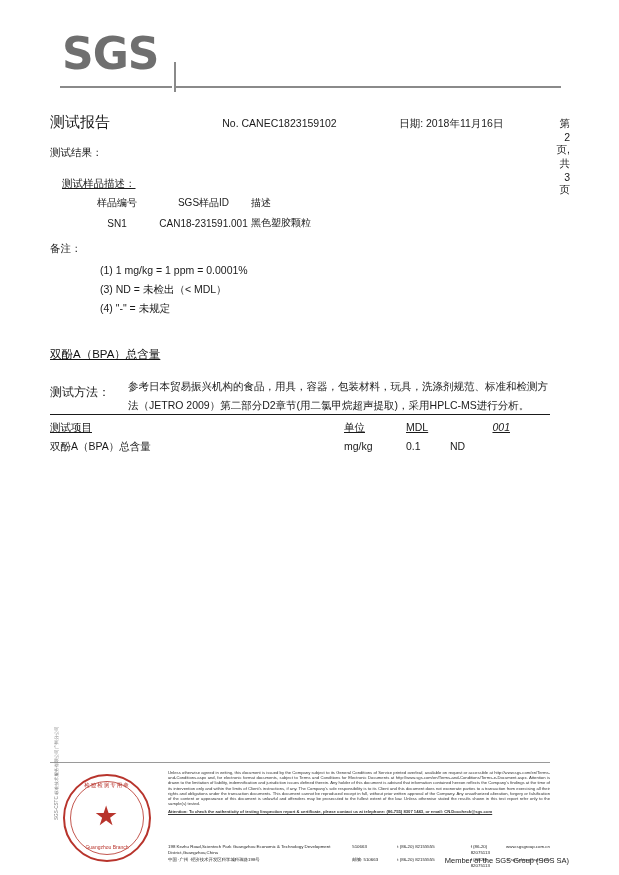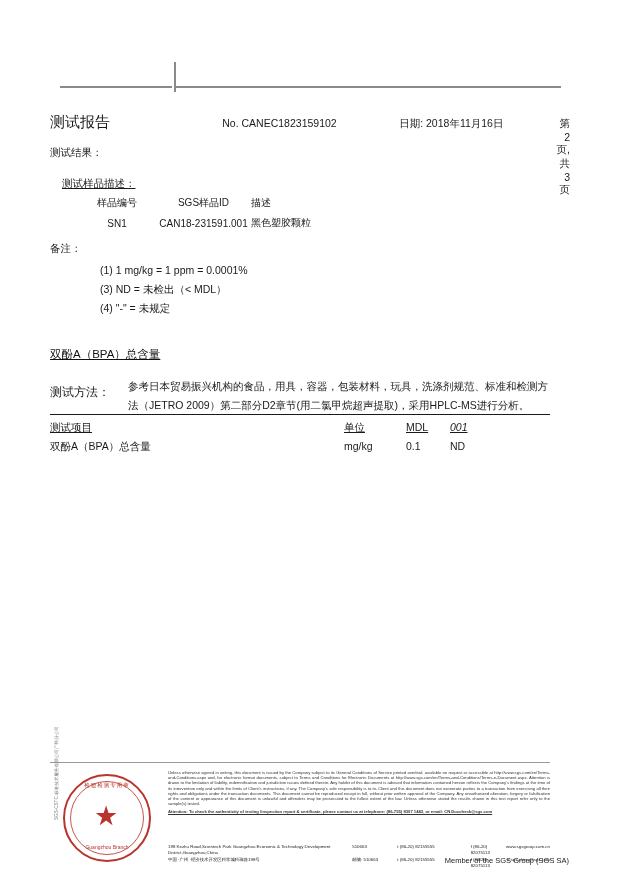--- a/index.html
+++ b/index.html
@@ -175,21 +175,21 @@
   .rt-c1 { width: 294px; }
   .rt-c2 { width: 62px; }
   .rt-c3 { width: 44px; }
   .rt-c4 { width: 60px; }
   .rt-head .rt-c1,
   .rt-head .rt-c2,
   .rt-head .rt-c3,
   .rt-head .rt-c4 {
     text-decoration: underline;
   }
-  .rt-head .rt-c4 { font-style: italic; }
+  .rt-head .rt-c4 { font-style: italic; text-align: right; }
   .rt-line {
     position: absolute;
     left: 50px;
     top: 414px;
     width: 500px;
     height: 1px;
     background: #1a1a1a;
   }
   
   .footer-rule {
@@ -304,20 +304,21 @@
     font-size: 7.5px;
     color: #1a1a1a;
   }
 </style>
 </head>
 <body>
 
 <div class="page">
 
   <div class="header">
+    <span class="sgs-logo">SGS</span>
     <div class="logo-rule"></div>
     <div class="logo-rule-gap"></div>
     <div class="logo-tick"></div>
   </div>
 
   <div class="title-row">
     <div class="doc-title">测试报告</div>
     <div class="doc-no">No. CANEC1823159102</div>
     <div class="doc-date">日期: 2018年11月16日</div>
     <div class="doc-page">第2页,共3页</div>

